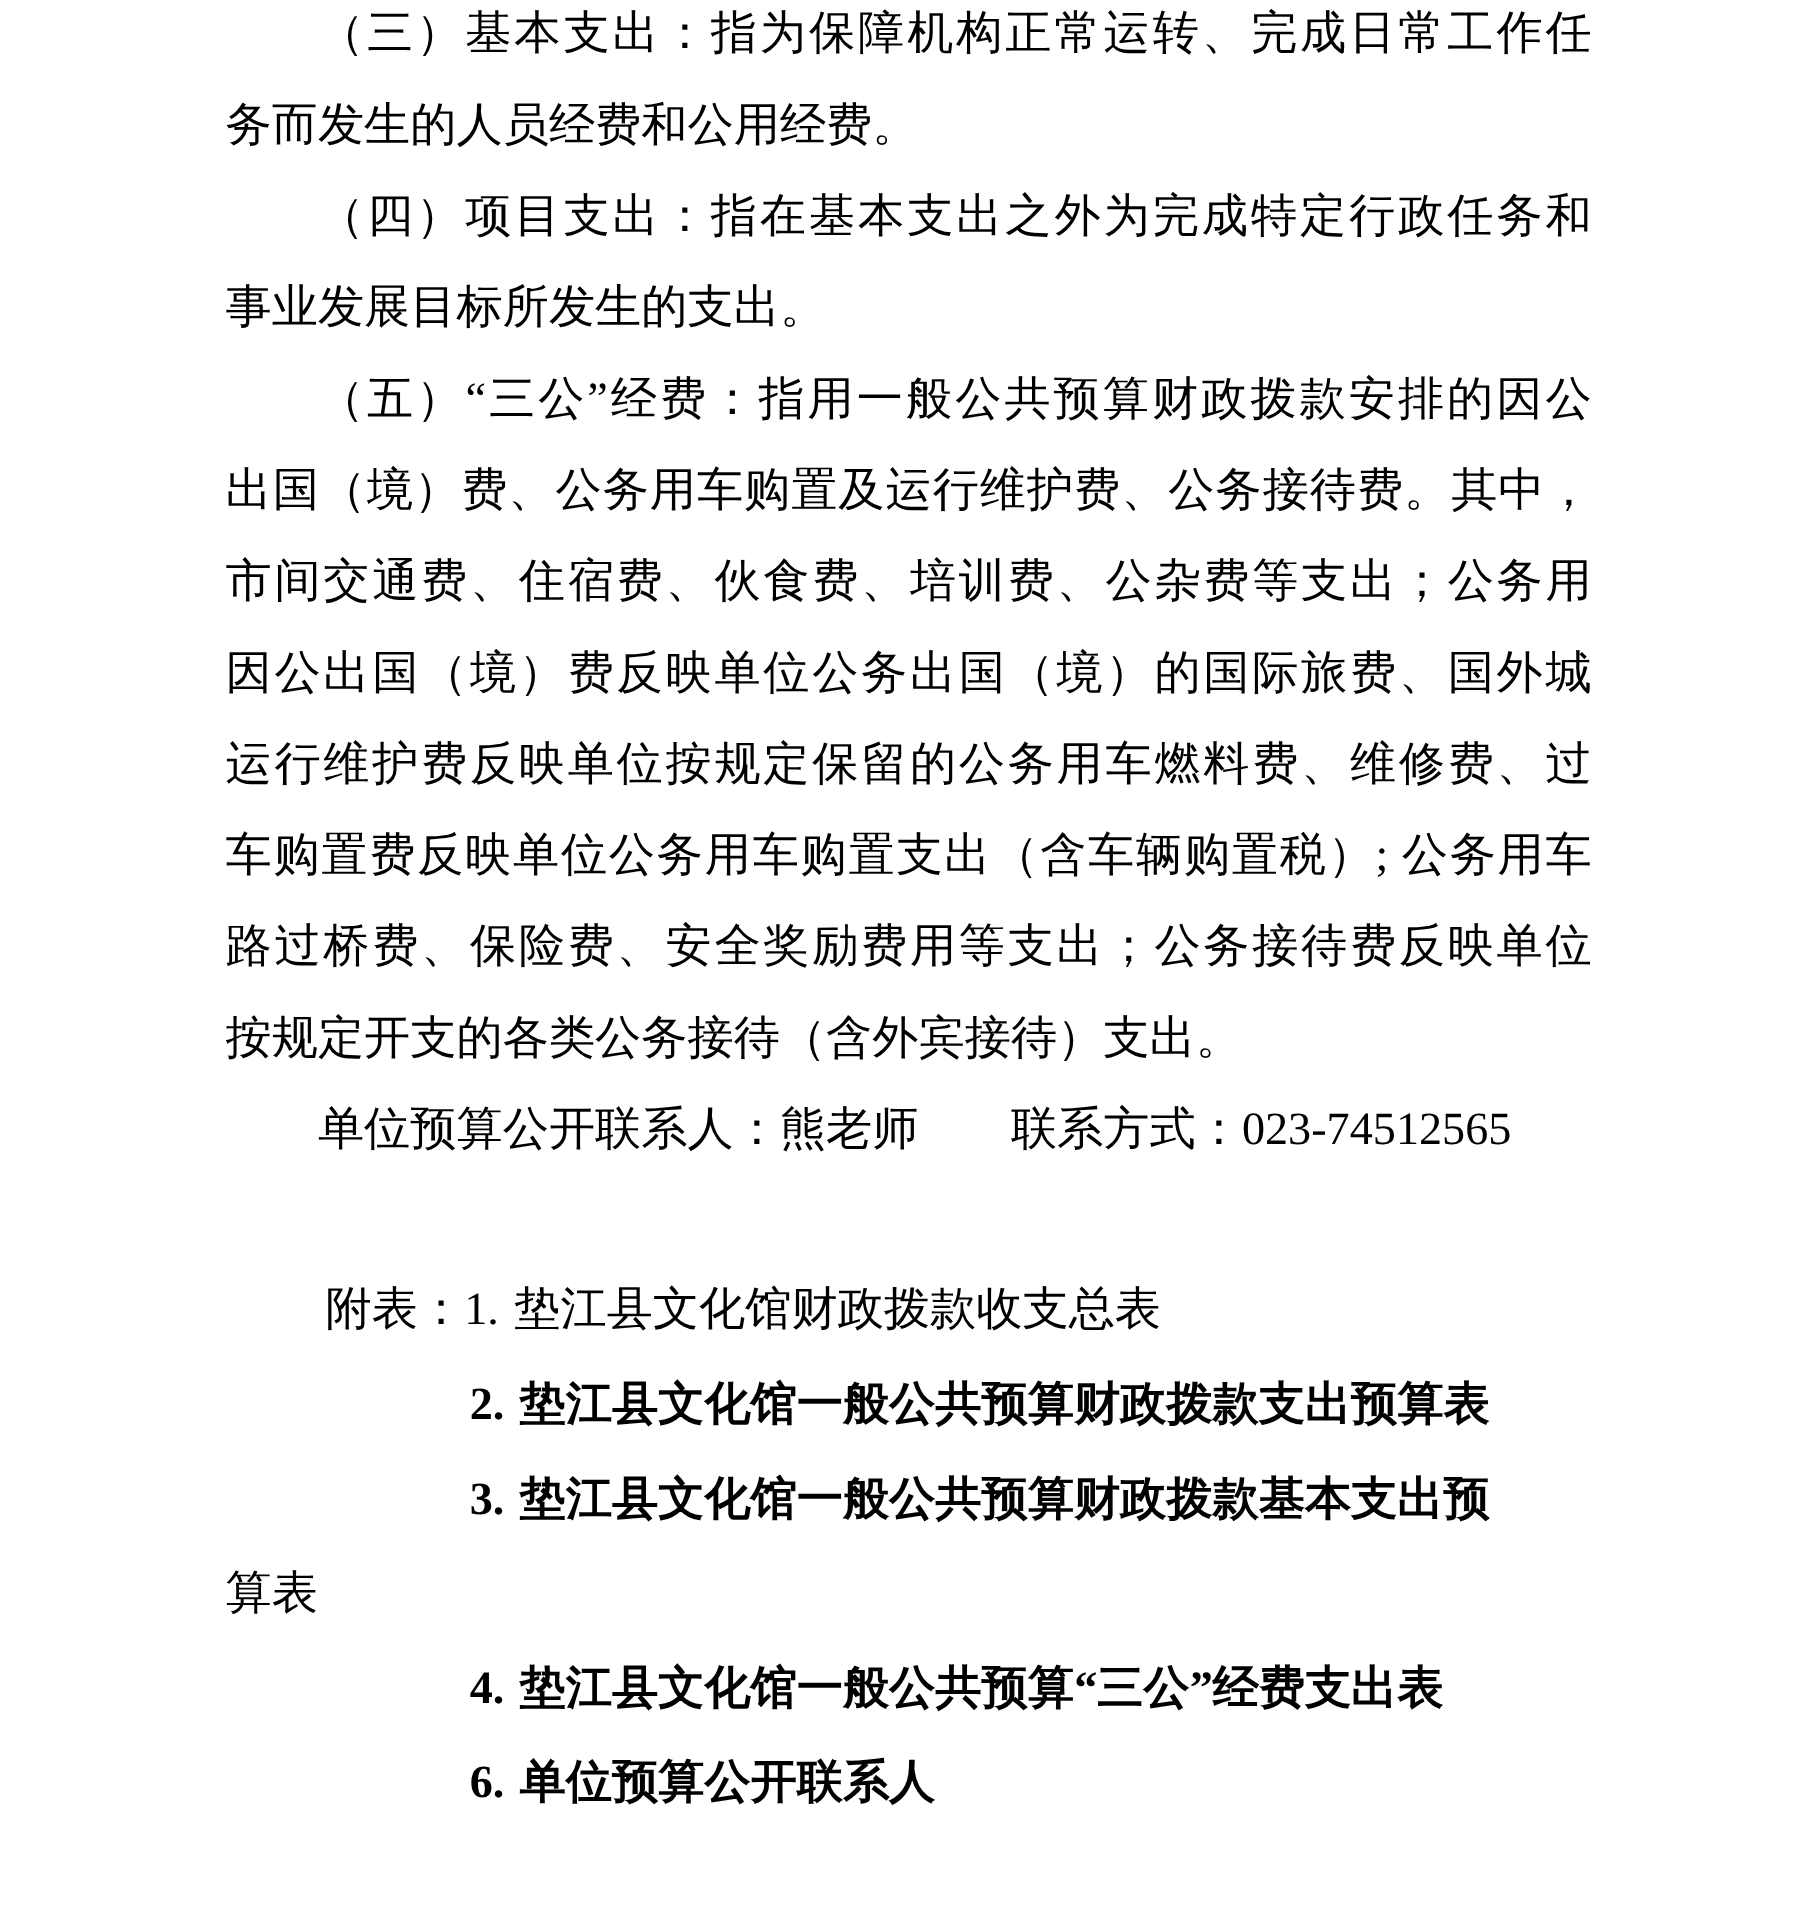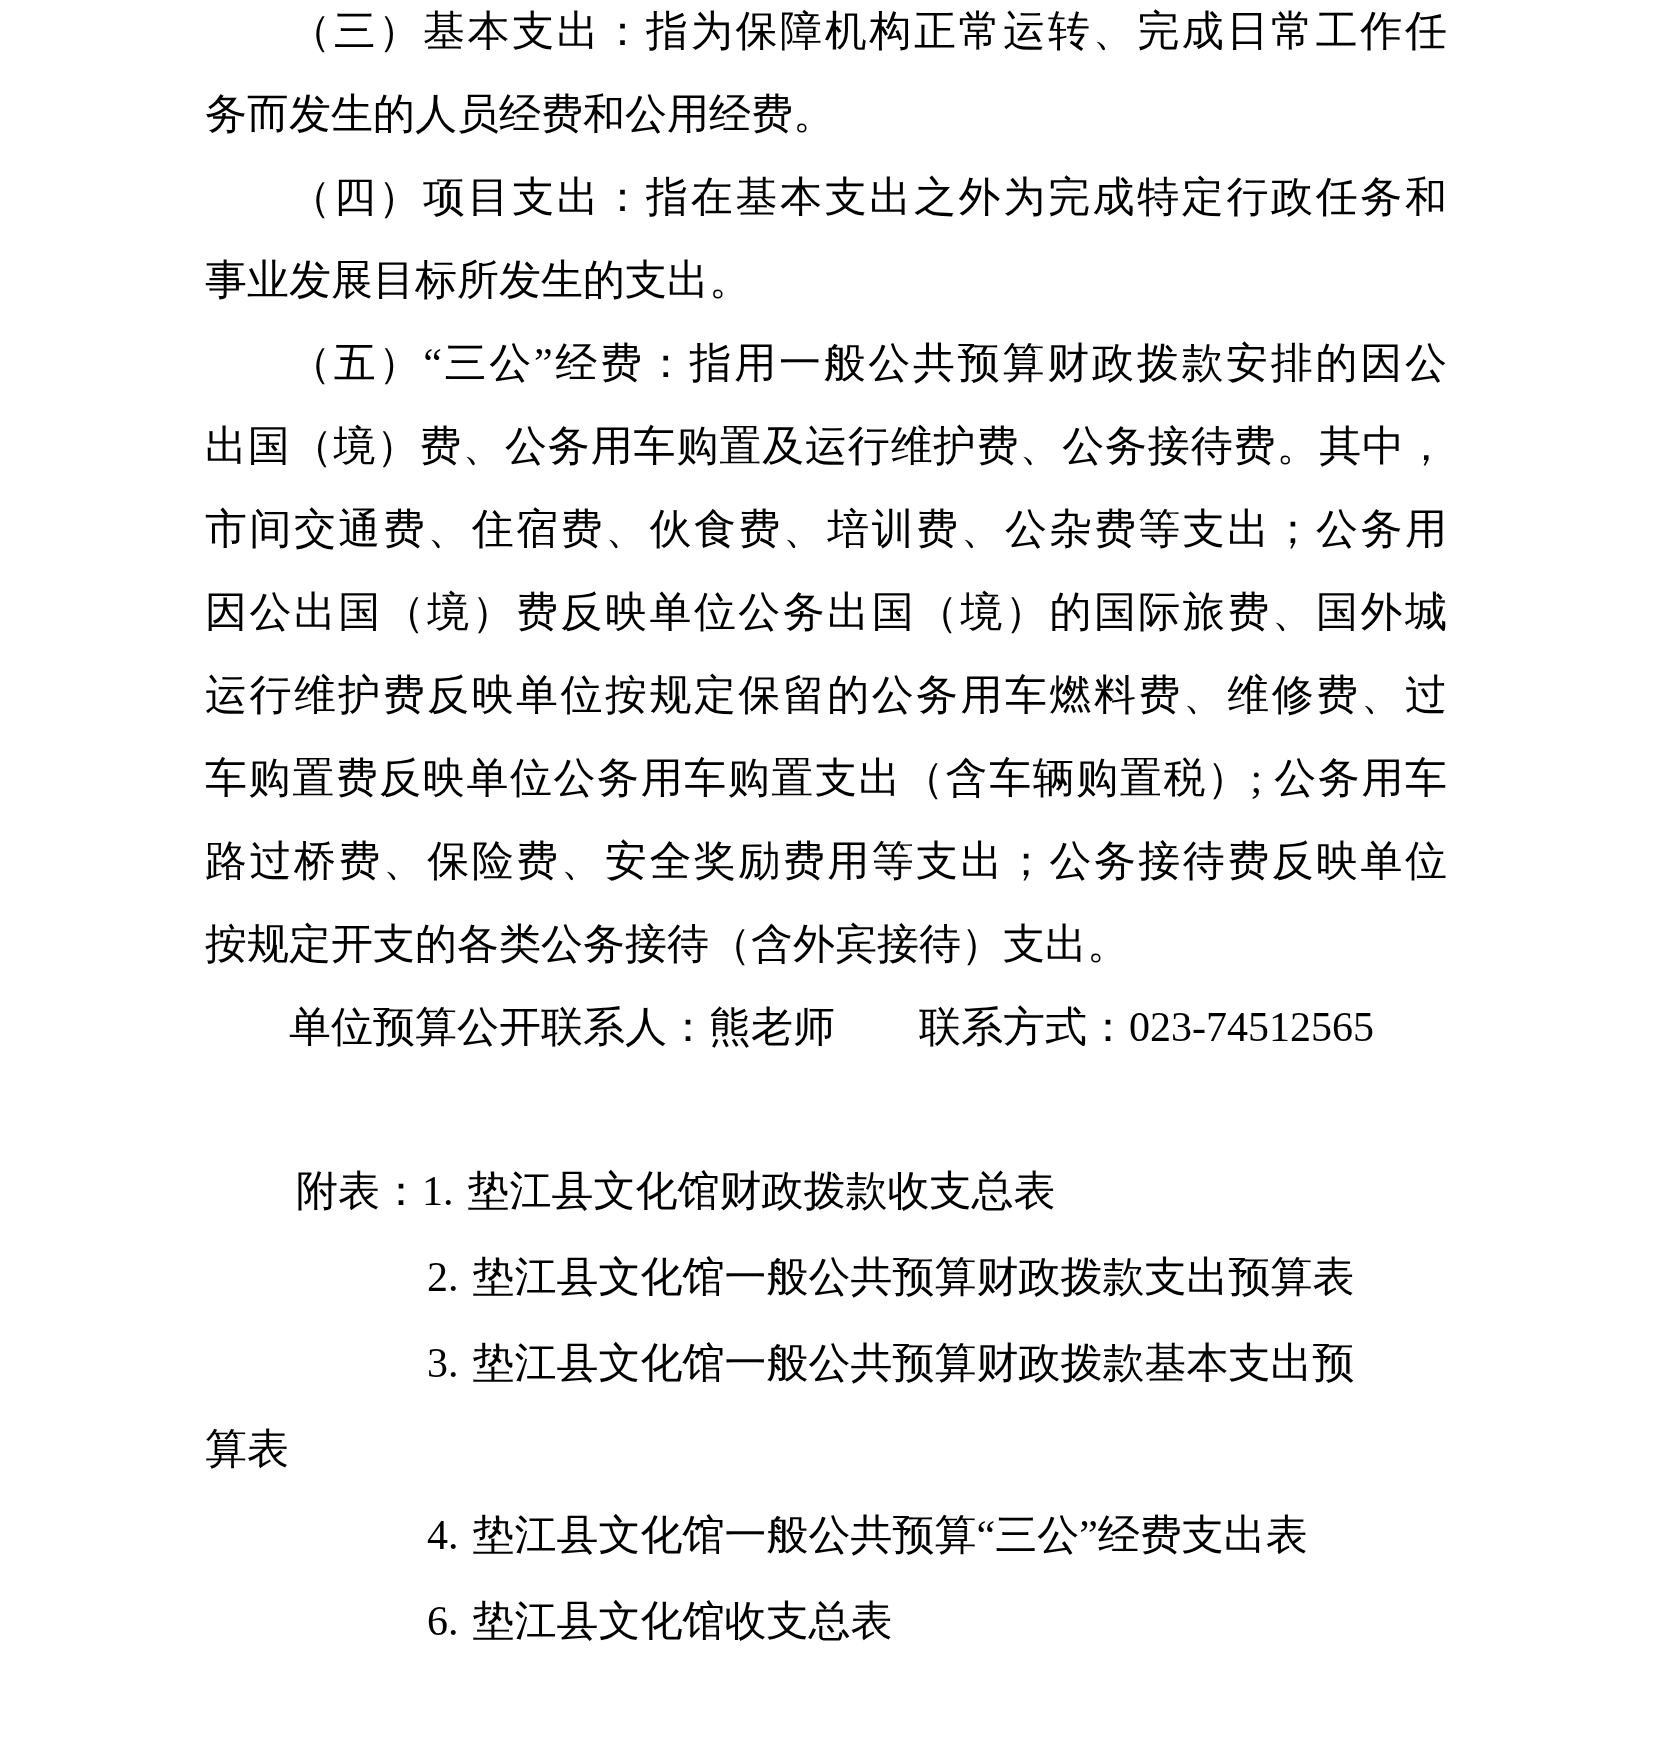--- a/index.html
+++ b/index.html
@@ -50,20 +50,21 @@
   
   .att-line {
     line-height: 86px;
     height: 86px;
   }
   .att-first {
     padding-left: 91px;
   }
   .att-indent {
     padding-left: 222px;
+    font-weight: bold;
   }
 </style>
 </head>
 <body>
 
 <div class="doc">
 
   <div class="line fill indent">（三）基本支出：指为保障机构正常运转、完成日常工作任</div>
   <div class="line">务而发生的人员经费和公用经费。</div>
 
@@ -97,16 +98,16 @@
     <span>3.</span><span class="numgap"></span><span>垫江县文化馆一般公共预算财政拨款基本支出预</span>
   </div>
   <div class="line att-line">算表</div>
 
   <div class="line att-line att-indent">
     <span>4.</span><span class="numgap"></span><span>垫江县文化馆一般公共预算“三公”经费支出表</span>
   </div>
 
 
   <div class="line att-line att-indent">
-    <span>6.</span><span class="numgap"></span><span>垫江县文化馆收支总表</span>
+    <span>6.</span><span class="numgap"></span><span>单位预算公开联系人</span>
   </div>
 
 </div>
 
 </body></html>

